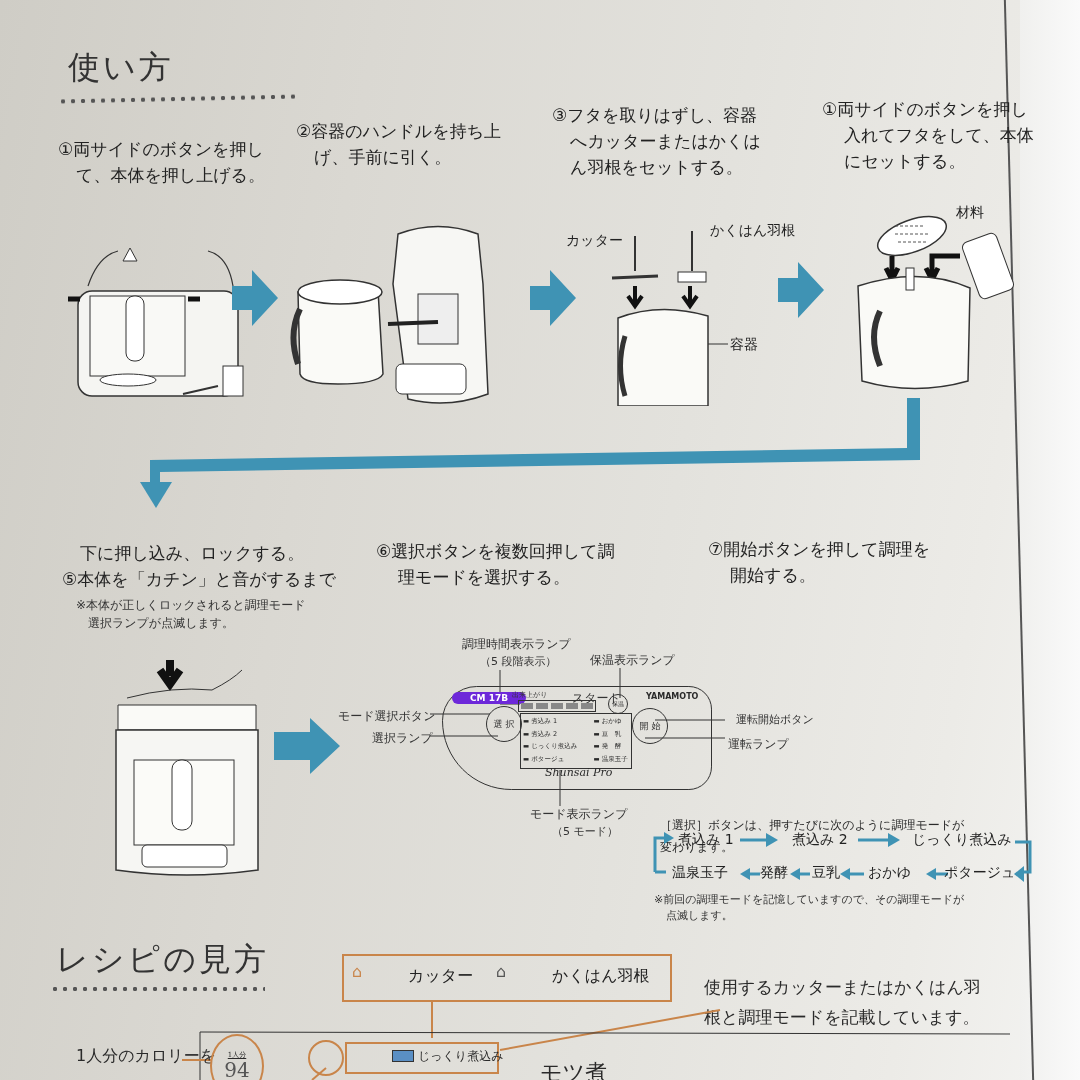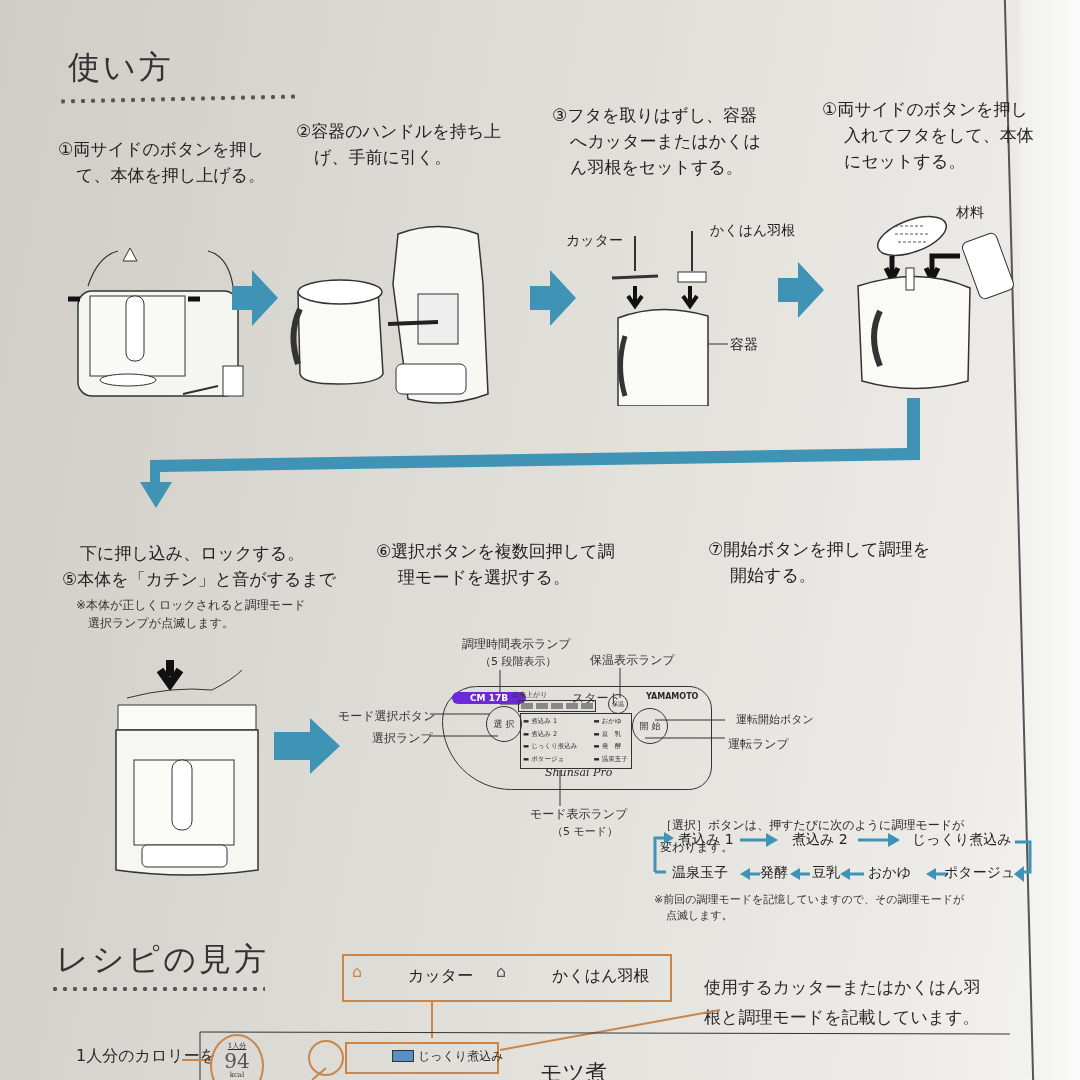--- a/index.html
+++ b/index.html
@@ -272,21 +272,21 @@
   <path d="M432 10 L432 48" stroke="#c9854a" stroke-width="2"></path>
   <path d="M500 60 L720 20" stroke="#c9854a" stroke-width="2"></path>
   <path d="M200 42 L1010 44" stroke="#333" stroke-width="1"></path>
   <path d="M200 42 L200 90" stroke="#333" stroke-width="1"></path>
   <path d="M182 70 L212 70" stroke="#c9854a" stroke-width="2"></path>
   <path d="M312 90 L326 78" stroke="#c9854a" stroke-width="2"></path>
 </svg>
 
 <div class="abs" style="left:30px;top:1046px;font-size:16px;white-space:nowrap;margin-left:46px;">1人分のカロリーを</div>
 <div class="abs" style="left:210px;top:1034px;width:50px;height:60px;border:2px solid #c9854a;border-radius:50%;text-align:center;font-family:'DejaVu Serif',serif;">
-  <div style="font-size:7px;margin-top:5px;text-decoration:underline;">1人分</div>
+  <div style="font-size:7px;margin-top:14px;text-decoration:underline;">1人分</div>
   <div style="font-size:20px;line-height:20px;color:#555;">94</div>
   <div style="font-size:7px;">kcal</div>
 </div>
 <div class="abs" style="left:308px;top:1040px;width:32px;height:32px;border:2px solid #c9854a;border-radius:50%;"></div>
 <div class="orange-box" style="left:345px;top:1042px;width:150px;height:28px;"></div>
 <div class="abs" style="left:392px;top:1050px;width:20px;height:10px;background:#5a8fc4;border:1px solid #333;"></div>
 <div class="abs" style="left:418px;top:1048px;font-size:12px;white-space:nowrap;">じっくり煮込み</div>
 <div class="abs" style="left:540px;top:1058px;font-size:22px;font-family:'DejaVu Serif',serif;white-space:nowrap;">モツ煮</div>
 
 </body></html>

